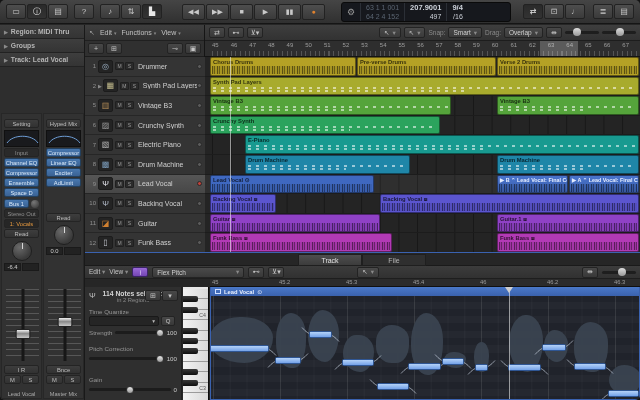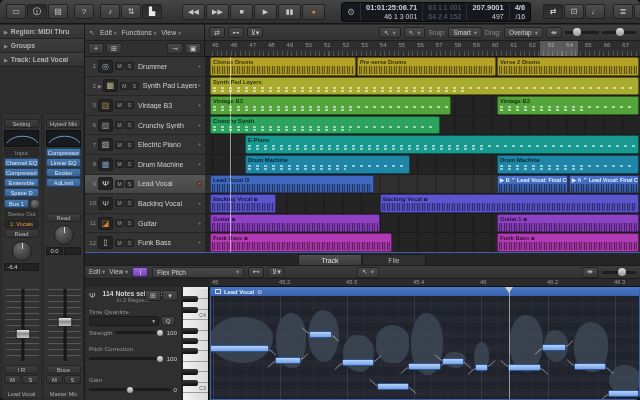--- a/index.html
+++ b/index.html
@@ -168,33 +168,29 @@
         <div class="tb-btn">◀◀</div>
         <div class="tb-btn">▶▶</div>
         <div class="tb-btn">■</div>
         <div class="tb-btn">▶</div>
         <div class="tb-btn">▮▮</div>
         <div class="tb-btn" style="color: rgb(224, 130, 46);">●</div>
       </div>
     <div class="lcd">
       <div class="gear">⚙</div>
       <div class="lcd-sec">
-        <div class="lcd-main">01:01:25:06.71</div>
-        <div>46 1 3 001</div>
-      </div>
-      <div class="lcd-sec">
         <div class="dim">63 1 1 001</div>
         <div class="dim">64 2 4 152</div>
       </div>
       <div class="lcd-sec">
         <div class="lcd-main">207.9001</div>
         <div>497</div>
       </div>
       <div class="lcd-sec">
-        <div class="lcd-main">4/6</div>
+        <div class="lcd-main">9/4</div>
         <div>/16</div>
       </div>
     </div>
     <div id="tb-right" style="display:flex;gap:8px;margin-left:6px;">
         <div class="tb-group">
           <div class="tb-btn active">⇄</div>
           <div class="tb-btn">⊡</div>
           <div class="tb-btn">♩</div>
         </div>
         <div class="tb-group">

